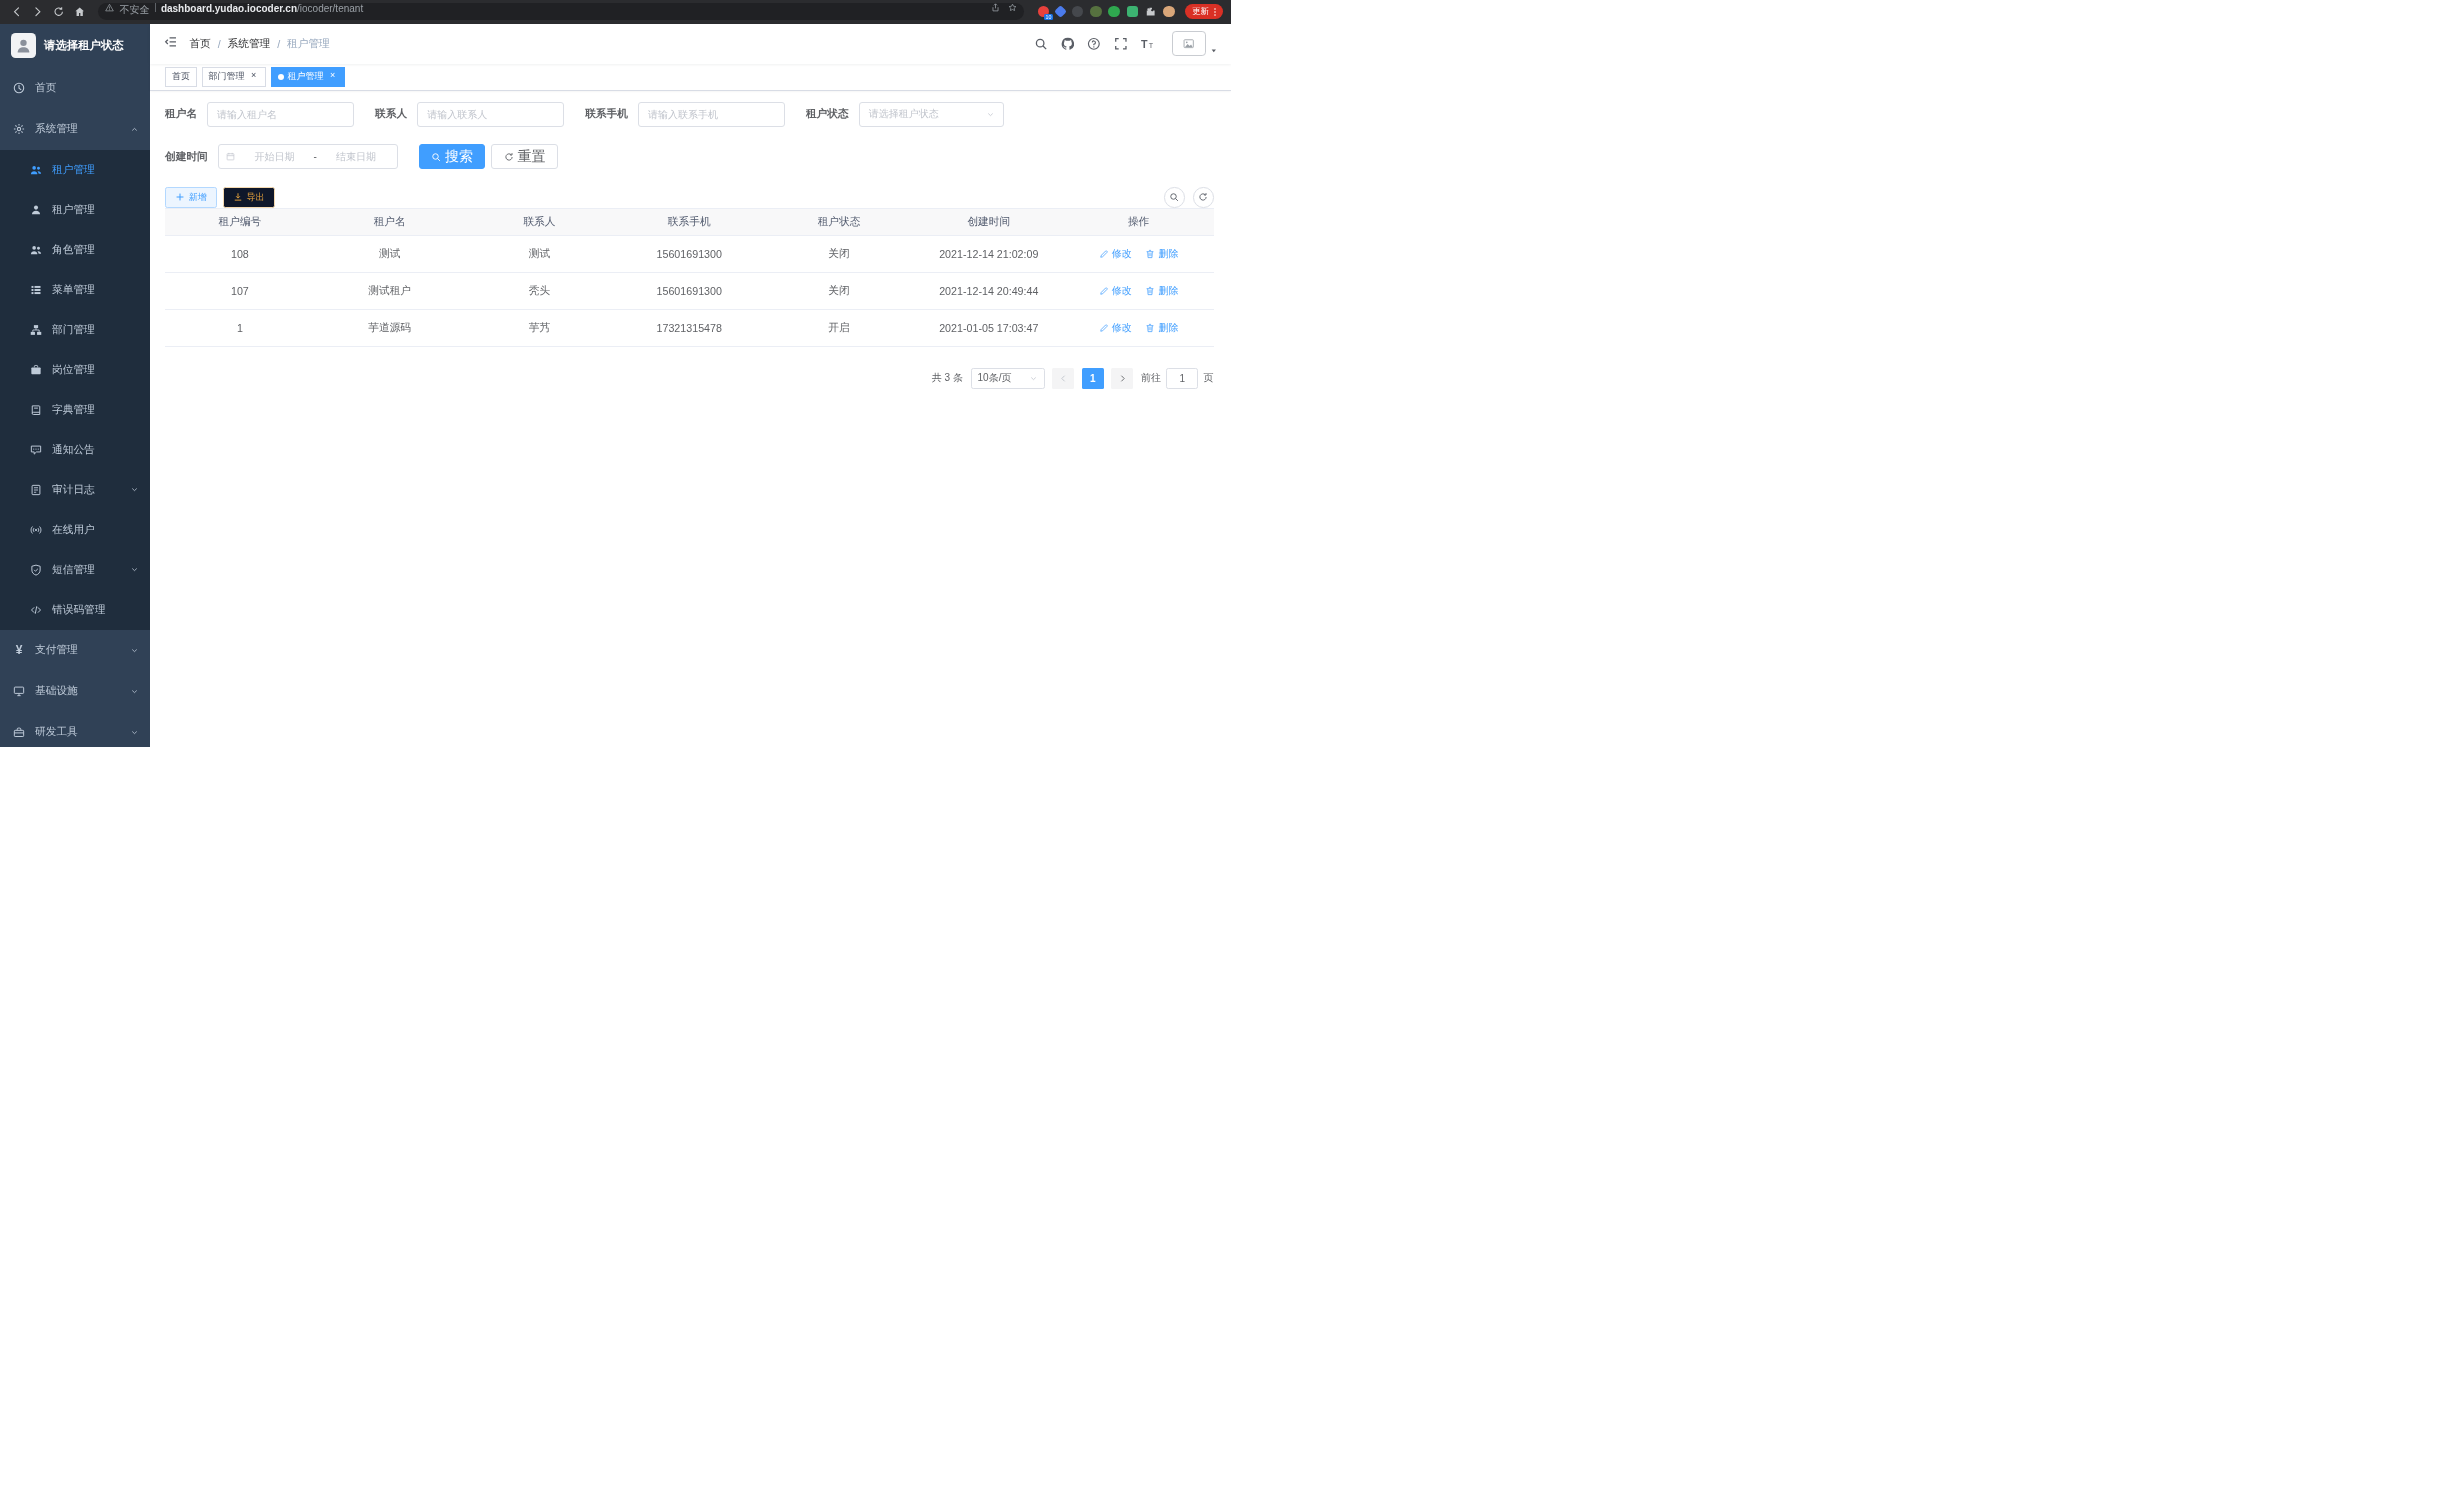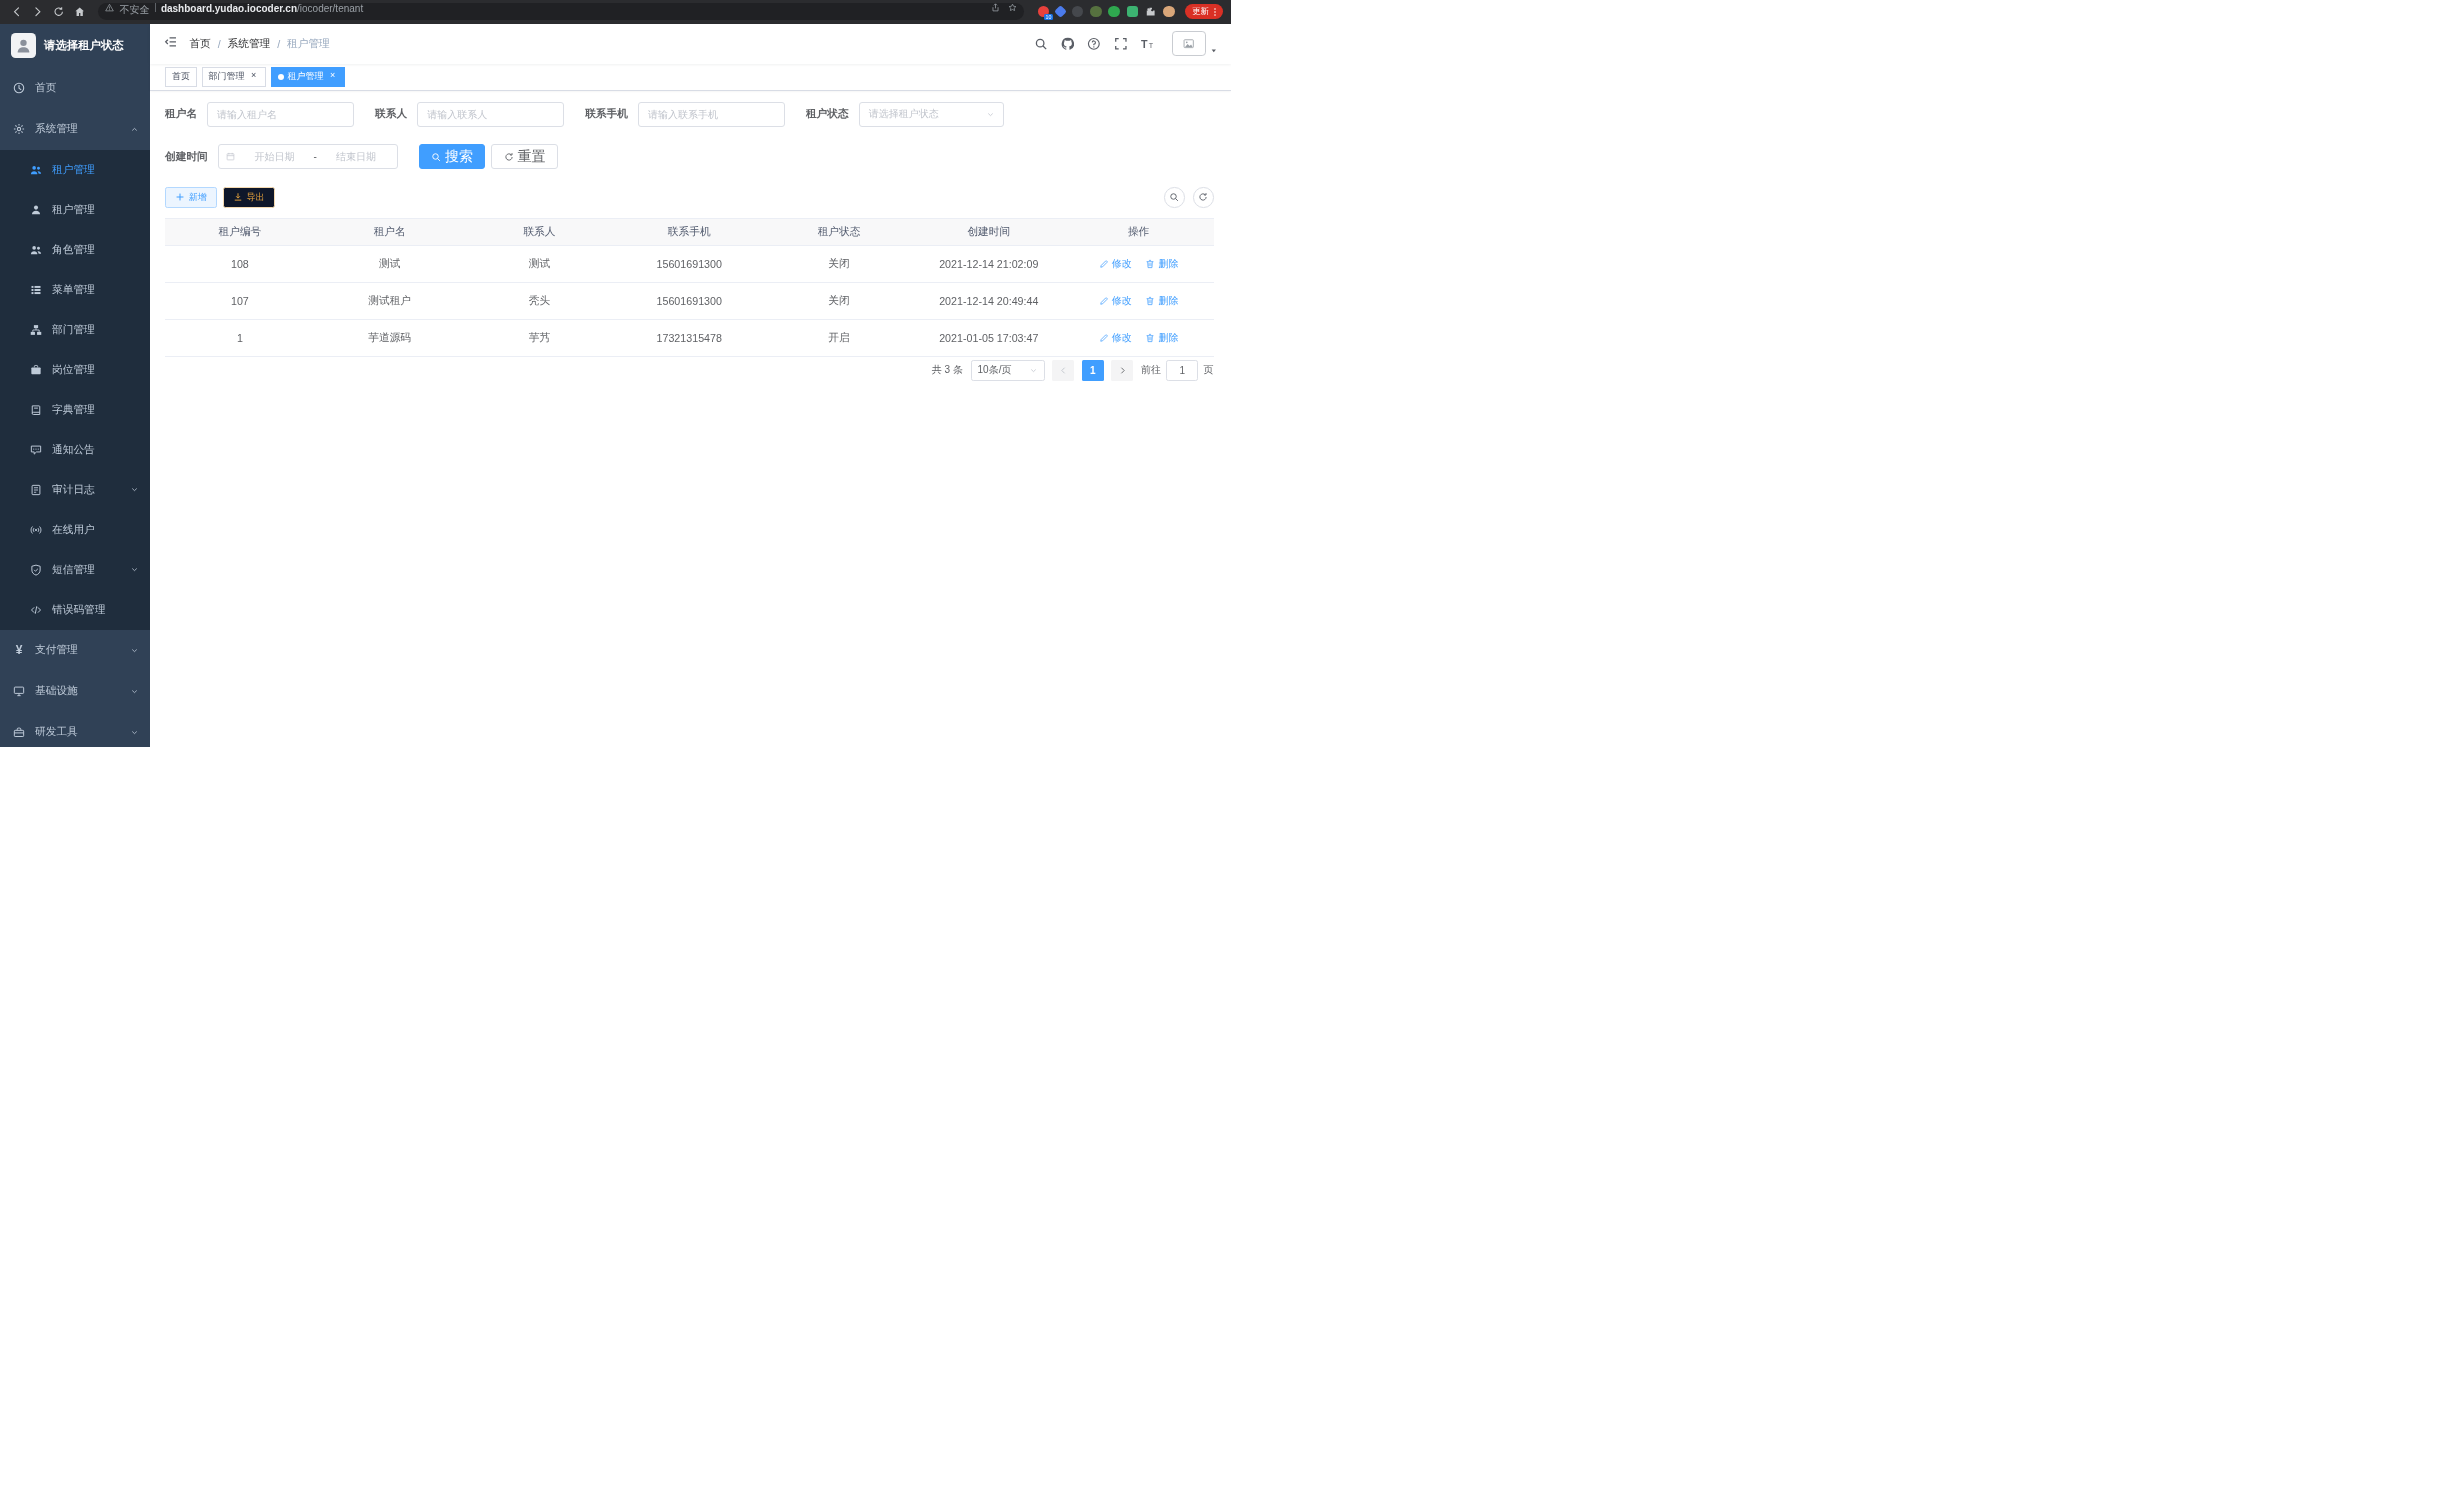--- a/index.html
+++ b/index.html
@@ -85,34 +85,34 @@
 .date-range .icn{color:#c0c4cc}
 .dr-ph{color:#c0c4cc;flex:1;text-align:center}
 .dr-sep{color:#606266}
 .btn{height:25px;border-radius:3px;font-size:14px;display:inline-flex;align-items:center;justify-content:center;gap:3.8px;padding:0 11.4px;cursor:pointer;border:0.8px solid #dcdfe6;background:#fff;color:#606266;white-space:nowrap}
 .btn .icn{width:10px;height:10px}
 .btn-primary{background:#409eff;border-color:#409eff;color:#fff}
 .btn-sm{height:21px;font-size:9px;padding:0 9px;border-radius:2.3px}
 .btn-plain-primary{background:#ecf5ff;border-color:#b3d8ff;color:#409eff}
 .btn-plain-warning{background:#0f172a;border-color:#f5dab1;color:#e6a23c}
 .gap8{width:6px}
-.toolbar{display:flex;align-items:center;margin-bottom:10px}
+.toolbar{display:flex;align-items:center;}
 .toolbar-right{margin-left:auto;display:flex;align-items:center;gap:8.4px}
 .tool-circle{width:20.6px;height:20.6px;border:0.8px solid #dcdfe6;border-radius:50%;display:flex;align-items:center;justify-content:center;color:#5a5e66;cursor:pointer;background:#fff}
 .tool-circle .icn{width:10px;height:10px}
 
 
 table.grid{width:100%;border-collapse:collapse;table-layout:fixed;font-size:10.7px;color:#606266}
 table.grid th{height:27px;background:#f8f8f9;color:#515a6e;font-weight:400;border-bottom:0.8px solid #ebeef5;border-top:0.8px solid #ebeef5;text-align:center;font-size:10.7px}
 table.grid td{height:37px;border-bottom:0.8px solid #ebeef5;text-align:center}
 .op-link{color:#409eff;font-size:10px;display:inline-flex;align-items:center;gap:3px;margin:0 6.9px;cursor:pointer}
 .op-link .icn{width:10px;height:10px}
 
 
-.pager{display:flex;align-items:center;justify-content:flex-end;margin-top:3px;gap:7.6px;font-size:10px;color:#606266}
+.pager{display:flex;align-items:center;justify-content:flex-end;margin-top:21px;gap:7.6px;font-size:10px;color:#606266}
 .pg-size{width:74px;height:21px;border:0.8px solid #dcdfe6;border-radius:2.3px;display:flex;align-items:center;justify-content:space-between;padding:0 6px;cursor:pointer;background:#fff}
 .pg-size .icn{color:#c0c4cc}
 .pg-btn{min-width:22px;height:21px;background:#f4f4f5;border-radius:1.5px;display:inline-flex;align-items:center;justify-content:center;color:#606266;cursor:pointer}
 .pg-btn .icn{width:9px;height:9px}
 .pg-btn.disabled{color:#c0c4cc;cursor:default}
 .pg-btn.active{background:#409eff;color:#fff;font-weight:700}
 .pg-goto{display:flex;align-items:center;gap:5.3px}
 .pg-goto input{width:32px;height:21px;border:0.8px solid #dcdfe6;border-radius:2.3px;text-align:center;font-size:10px;color:#606266;outline:none}
 </style>
 </head>

